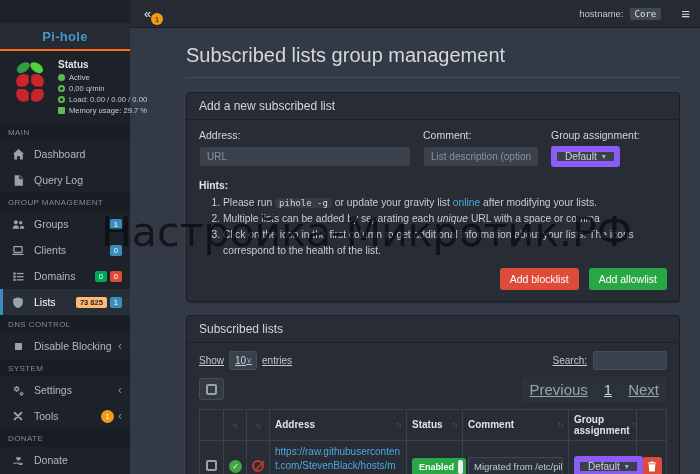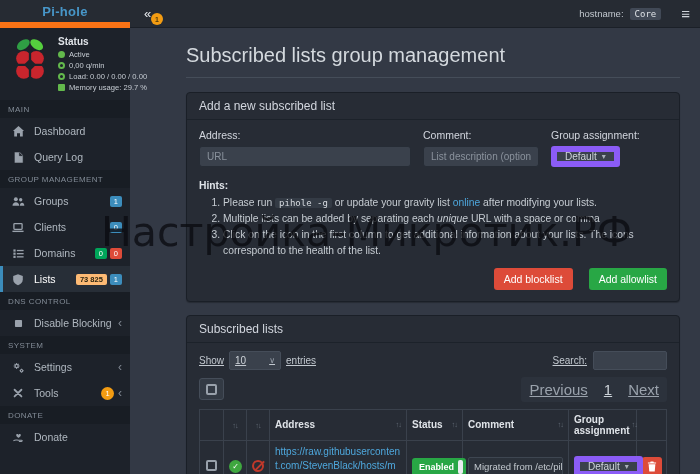--- a/index.html
+++ b/index.html
@@ -3,21 +3,21 @@
 <meta charset="utf-8">
 <style>
   * { box-sizing: border-box; margin: 0; padding: 0; }
   html,body { width:700px; height:474px; overflow:hidden; }
   body { font-family:"Liberation Sans", sans-serif; background:#333945; position:relative; }
   .app { display:flex; width:700px; height:474px; }
 
   
   .sidebar { width:130px; min-width:130px; background:#1d222a; color:#b0b8c0; height:474px; }
   .brand { height:28px; background:#262b33; display:flex; align-items:center; justify-content:center;
-           border-bottom:6px solid #f97316; cursor:pointer; }
+           border-bottom:2px solid #f97316; cursor:pointer;margin-top:23px; }
   .brand span { color:#4796c8; font-size:13px; font-weight:bold; letter-spacing:.3px; }
   .userpanel { display:flex; padding:8px 6px 6px 8px; align-items:flex-start; }
   .statusbox { margin-left:6px; }
   .status-title { font-size:10px; font-weight:bold; color:#dfe3e8; margin-bottom:3px; }
   .status-row { display:flex; align-items:center; font-size:7.6px; color:#c6ccd3; margin-bottom:2px; white-space:nowrap; }
   .st-ic { width:7px; height:7px; margin-right:4px; background:#63b94c; border-radius:50%; flex:none; }
   .st-ic.ring { background:transparent; border:2px solid #63b94c; }
   .st-ic.sq { border-radius:1px; }
   .nav-section { font-size:8px; color:#828b96; background:#181d24; padding:5px 8px 4px; letter-spacing:.4px; }
   .nav-item { display:flex; align-items:center; height:26px; padding:0 8px 0 11px; font-size:10.5px; cursor:pointer; color:#b0b8c0; }
@@ -57,28 +57,28 @@
   .tinput::placeholder { color:#8a929c; }
   .dd-btn { height:21px; background:#3a414c; border:6px solid #8b5cf6; border-radius:3px; color:#cfd4da;
             font-size:10px; padding:0 8px; display:inline-flex; align-items:center; gap:5px; cursor:pointer; }
   .dd-btn .caret { font-size:8px; color:#aab1ba; }
 
   .hints { margin-top:11px; font-size:10.3px; color:#c6ccd2; line-height:1.55; }
   .hints b { color:#dfe3e8; }
   .hints ol { margin:1px 0 0 24px; }
   .hints code { font-family:"DejaVu Sans Mono", monospace; font-size:9px; background:#343b45; color:#d8dce1; padding:0 4px; border-radius:2px; }
   .hints a { color:#4ea7dc; text-decoration:none; cursor:pointer; }
-  .btn-row { display:flex; justify-content:flex-end; gap:16px; margin-top:9px; }
+  .btn-row { display:flex; justify-content:flex-end; gap:10px; margin-top:9px; }
   .btn { border:none; border-radius:3px; color:#fff; font-size:10.5px; padding:5px 10px; cursor:pointer; font-family:"Liberation Sans", sans-serif; }
   .btn.red { background:#dd4b39; } .btn.green { background:#28a745; }
 
   .lists-body { padding:8px 12px 9px; }
   .ctl-row { display:flex; justify-content:space-between; align-items:center; font-size:10px; color:#c2c8cf;text-decoration:underline; }
   .show-group { display:flex; align-items:center; gap:5px; }
-  .select-box { width:52px; height:19px; background:#3a414c; border:1px solid #454d59; border-radius:2px;
+  .select-box { width:28px; height:19px; background:#3a414c; border:1px solid #454d59; border-radius:2px;
                 display:flex; align-items:center; justify-content:space-between; padding:0 5px; cursor:pointer; color:#cfd4da; }
   .select-box .caret { font-size:8px; color:#99a1ab; }
   .search-group { display:flex; align-items:center; gap:6px; }
   .search-input { width:74px; height:19px; background:#3a414c; border:1px solid #454d59; border-radius:2px; color:#cfd4da; padding:0 5px; font-size:10px; }
   .cb-row { display:flex; justify-content:space-between; align-items:center; margin-top:7px; }
   .cb-btn { width:25px; height:22px; background:#333a44; border:1px solid #454d59; border-radius:3px; display:flex; align-items:center; justify-content:center; cursor:pointer; }
   .cb-box { width:11px; height:11px; border:2px solid #99a1ab; border-radius:2px; }
   .pager { display:flex; background:#2c323c; border-radius:3px; overflow:hidden; }
   .pager span { padding:4px 8px; font-size:15px; color:#9aa2ac; cursor:pointer;text-decoration:underline; }
   .pager .pg-num { color:#ccd2d8; }

